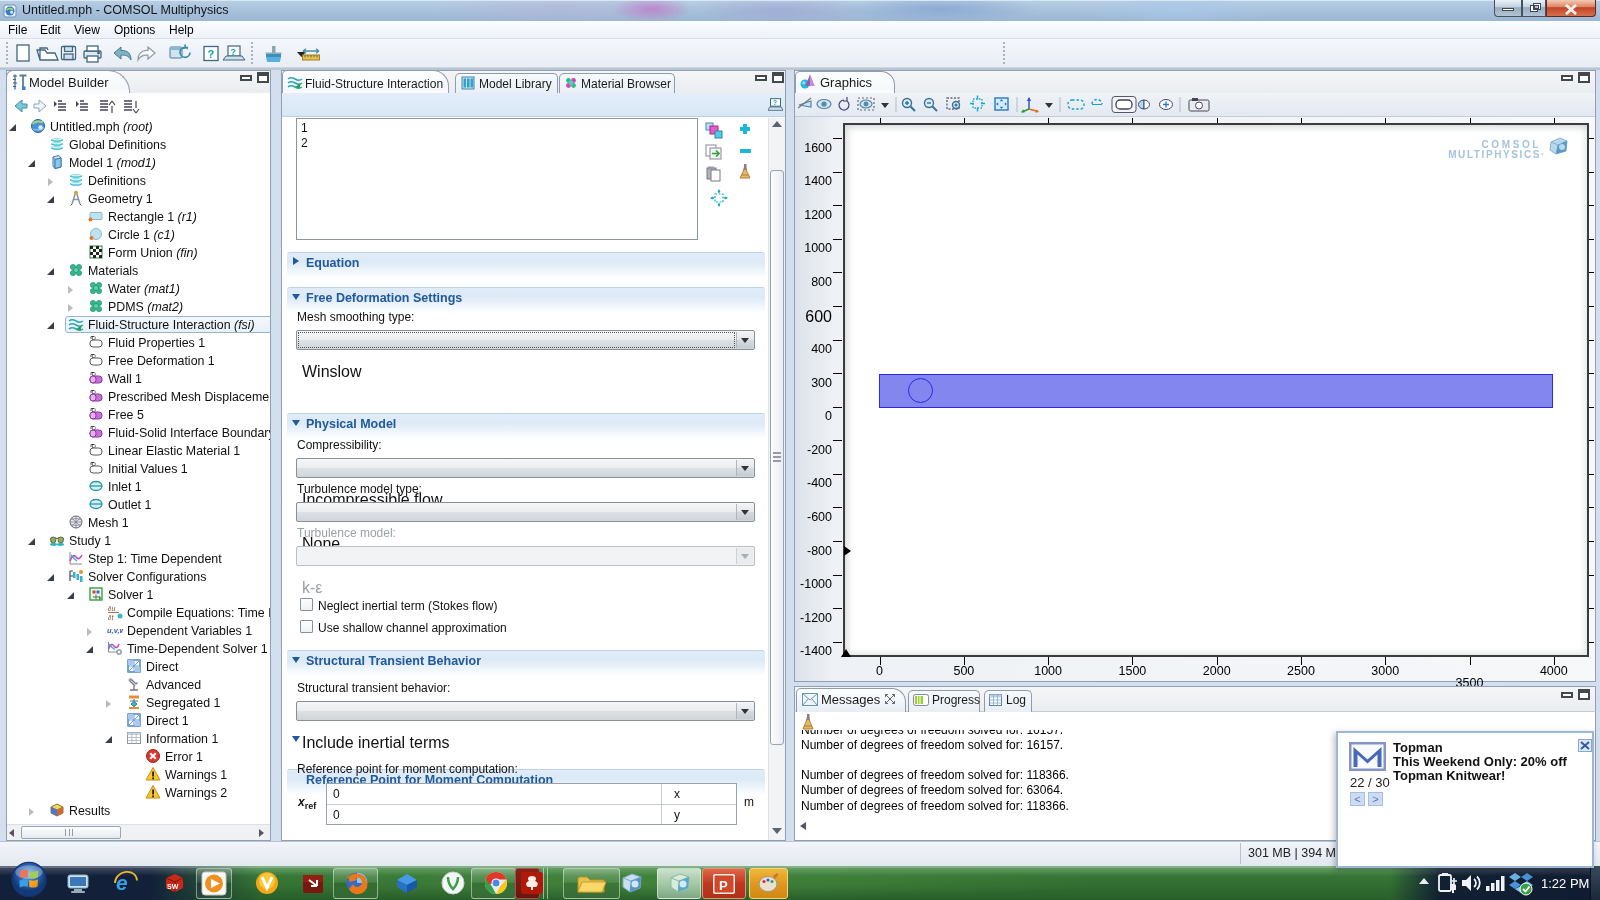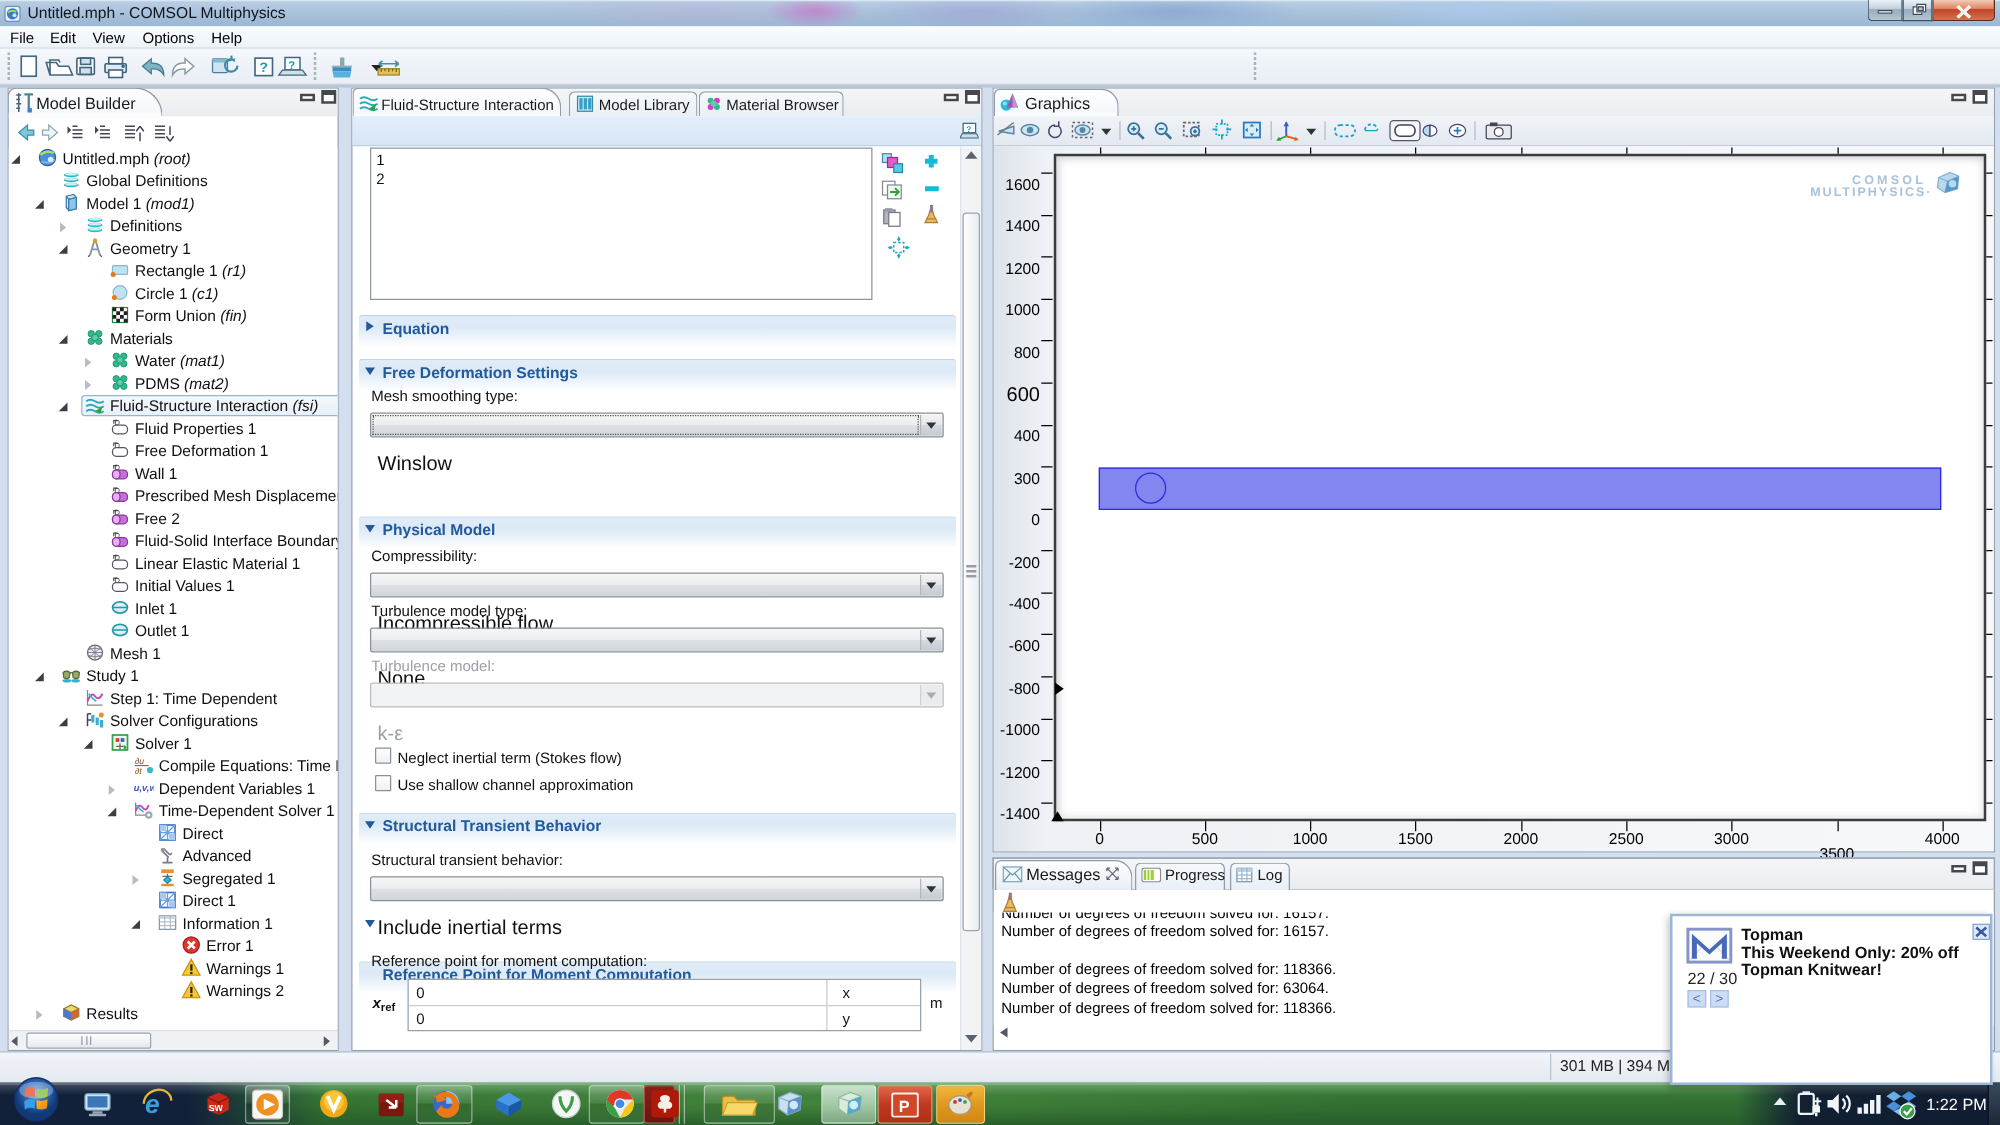--- a/index.html
+++ b/index.html
@@ -297,21 +297,21 @@
         <rect x="2" y="6" width="12" height="7" rx="3" fill="#c870d8" stroke="#8838a0"></rect>
         <rect x="2" y="6" width="6" height="7" rx="3" fill="#e8b0f0" stroke="#8838a0"></rect>
       </svg></div>
     <div class="treetxt" style="left:101px;top:272px;">Prescribed Mesh Displacement</div>
     <div class="icon16" style="left:81px;top:288px;"><svg width="16" height="16">
         <path d="M3 5 L3 2.5 L6 2.5" fill="none" stroke="#555"></path>
         <text x="3.5" y="6" font-size="6" fill="#333">D</text>
         <rect x="2" y="6" width="12" height="7" rx="3" fill="#c870d8" stroke="#8838a0"></rect>
         <rect x="2" y="6" width="6" height="7" rx="3" fill="#e8b0f0" stroke="#8838a0"></rect>
       </svg></div>
-    <div class="treetxt" style="left:101px;top:290px;">Free 2</div>
+    <div class="treetxt" style="left:101px;top:290px;">Free 5</div>
     <div class="icon16" style="left:81px;top:306px;"><svg width="16" height="16">
         <path d="M3 5 L3 2.5 L6 2.5" fill="none" stroke="#555"></path>
         <text x="3.5" y="6" font-size="6" fill="#333">D</text>
         <rect x="2" y="6" width="12" height="7" rx="3" fill="#c870d8" stroke="#8838a0"></rect>
         <rect x="2" y="6" width="6" height="7" rx="3" fill="#e8b0f0" stroke="#8838a0"></rect>
       </svg></div>
     <div class="treetxt" style="left:101px;top:308px;">Fluid-Solid Interface Boundary</div>
     <div class="icon16" style="left:81px;top:324px;"><svg width="16" height="16">
         <path d="M3 5 L3 2.5 L6 2.5" fill="none" stroke="#555"></path>
         <text x="3.5" y="6" font-size="6" fill="#333">D</text>

